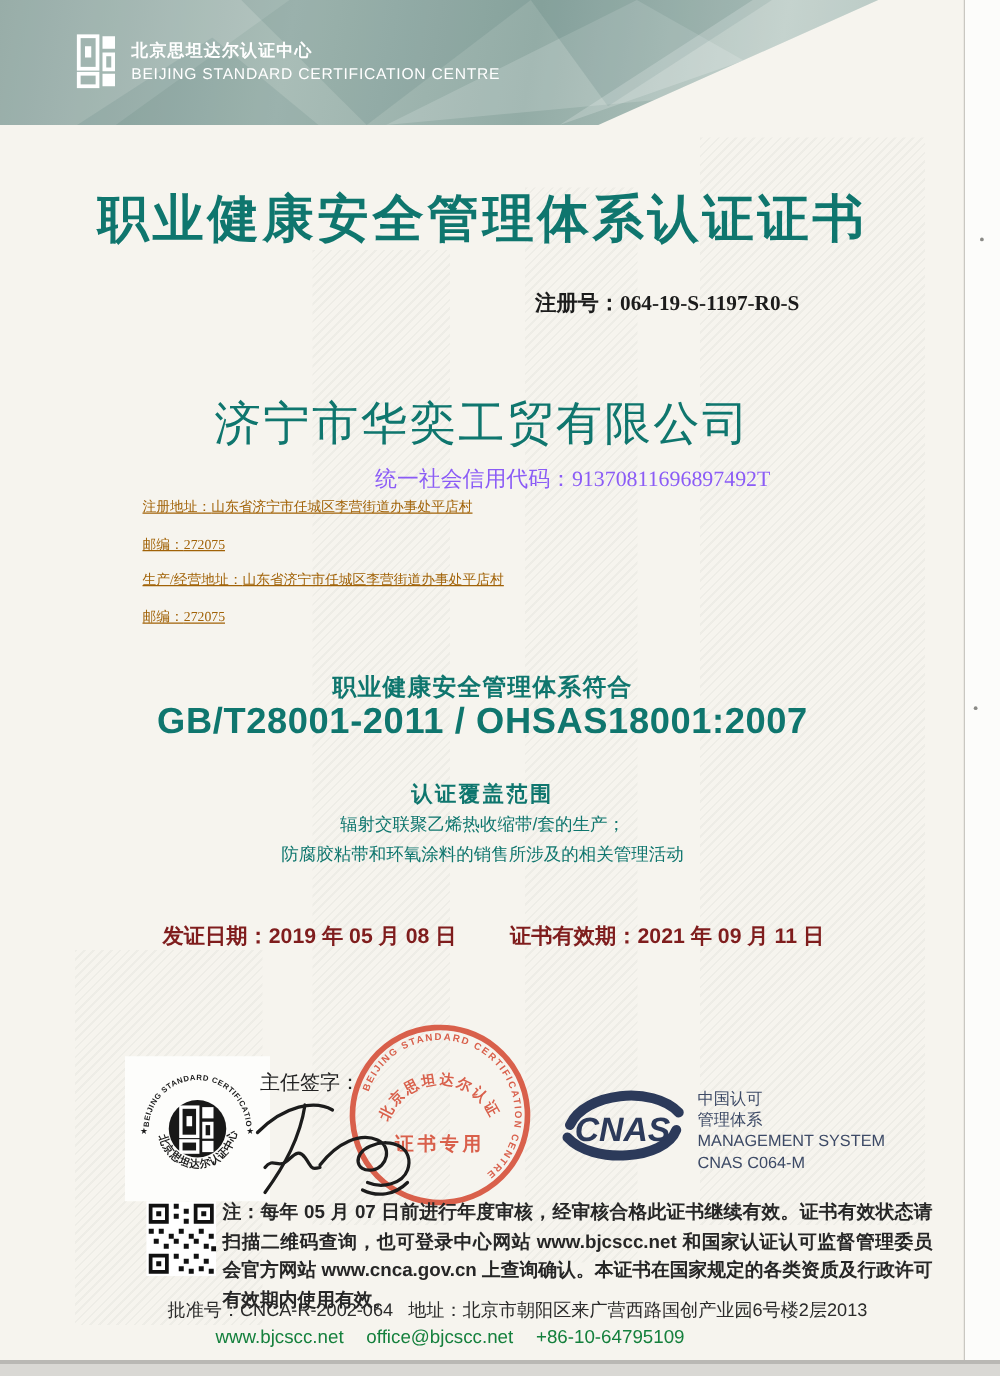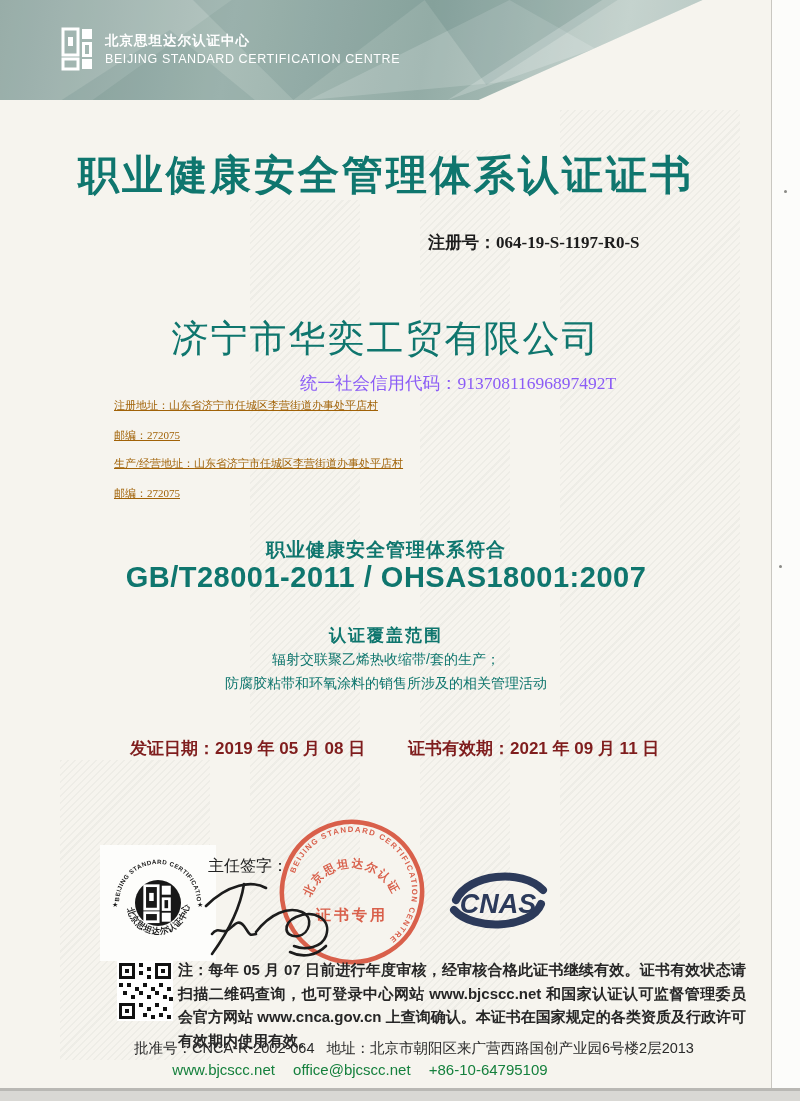--- a/index.html
+++ b/index.html
@@ -163,20 +163,26 @@
         <path d="M92,84 c12,6 26,4 36,-6"></path>
       </g>
     </svg>
 
     <div class="cnasbox">
       <svg width="100" height="70" viewBox="0 0 100 70">
         <path d="M8,34 C20,8 74,2 95,24" fill="none" stroke="#2c3a5a" stroke-width="8" stroke-linecap="round"></path>
         <path d="M6,44 C26,66 84,62 93,38" fill="none" stroke="#2c3a5a" stroke-width="8" stroke-linecap="round"></path>
         <text x="50" y="47" text-anchor="middle" font-size="27" font-weight="bold" font-style="italic" fill="#2c3a5a">CNAS</text>
       </svg>
+      <div class="cnastext">
+        <div>中国认可</div>
+        <div>管理体系</div>
+        <div>MANAGEMENT SYSTEM</div>
+        <div>CNAS C064-M</div>
+      </div>
     </div>
 
     <svg style="position:absolute;left:117px;top:961px;" width="56" height="60" viewBox="0 0 56 60">
       <rect x="0" y="0" width="56" height="60" fill="#fff"></rect>
       <g fill="#111">
         <rect x="2" y="2" width="16" height="16"></rect>
           <rect x="38" y="2" width="16" height="16"></rect>
           <rect x="2" y="42" width="16" height="16"></rect>
         <rect x="5" y="5" width="10" height="10" fill="#fff"></rect>
           <rect x="41" y="5" width="10" height="10" fill="#fff"></rect>

